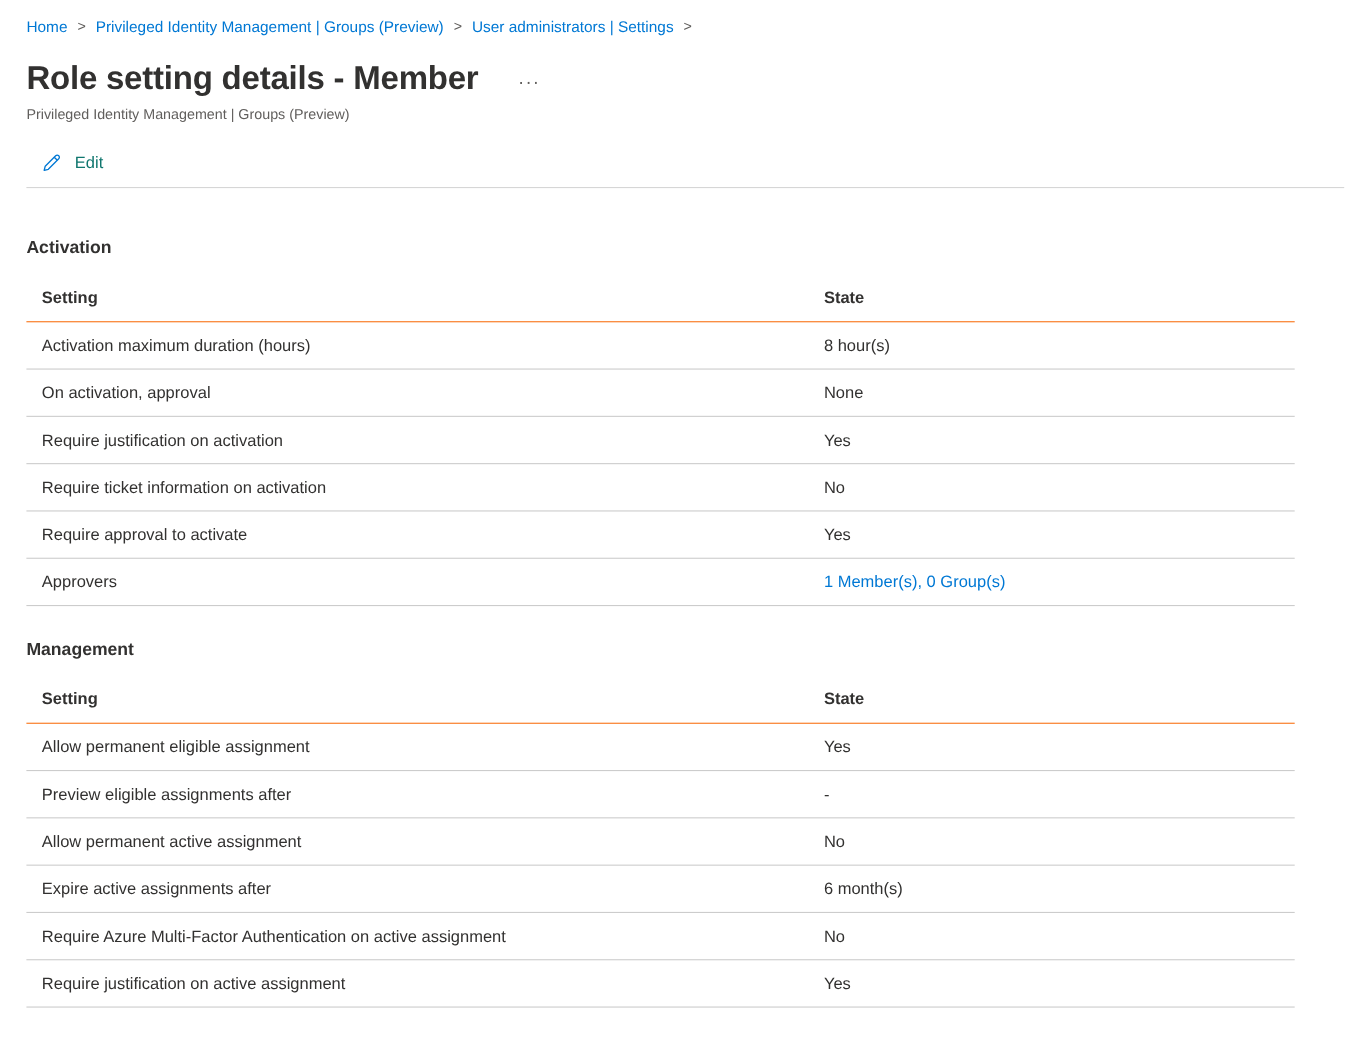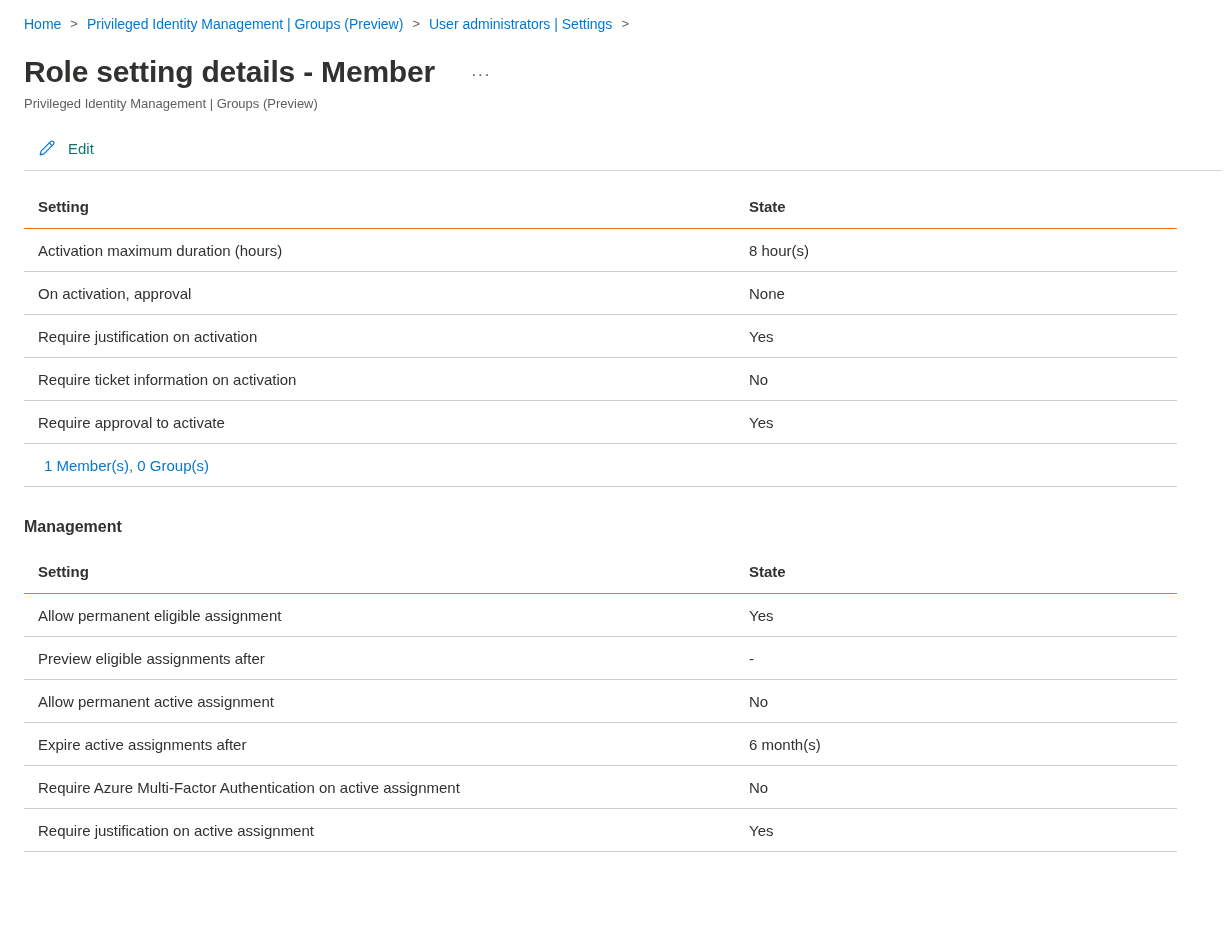--- a/index.html
+++ b/index.html
@@ -158,20 +158,21 @@
               <path d="M2.2 15.8 L3.1 12.1 L12.6 2.6 a1.95 1.95 0 0 1 2.8 2.8 L5.9 14.9 L2.2 15.8 Z"></path>
               <path d="M11.3 3.9 l2.8 2.8"></path>
             </g>
           </svg>
         </span>
         <span>Edit</span>
       </button>
     </div>
   </div>
 
+  <div class="section-title">Activation</div>
   <div class="settings-table">
     <div class="trow head">
       <div class="cell setting">Setting</div>
       <div class="cell state">State</div>
     </div>
     <div class="trow body">
       <div class="cell setting">Activation maximum duration (hours)</div>
       <div class="cell state">8 hour(s)</div>
     </div>
     <div class="trow body">
@@ -184,20 +185,21 @@
     </div>
     <div class="trow body">
       <div class="cell setting">Require ticket information on activation</div>
       <div class="cell state">No</div>
     </div>
     <div class="trow body">
       <div class="cell setting">Require approval to activate</div>
       <div class="cell state">Yes</div>
     </div>
     <div class="trow body">
+      <div class="cell setting">Approvers</div>
       <div class="cell state">
         <a>1 Member(s), 0 Group(s)</a>
       </div>
     </div>
   </div>
 
   <div class="section-title second">Management</div>
   <div class="settings-table">
     <div class="trow head">
       <div class="cell setting">Setting</div>

